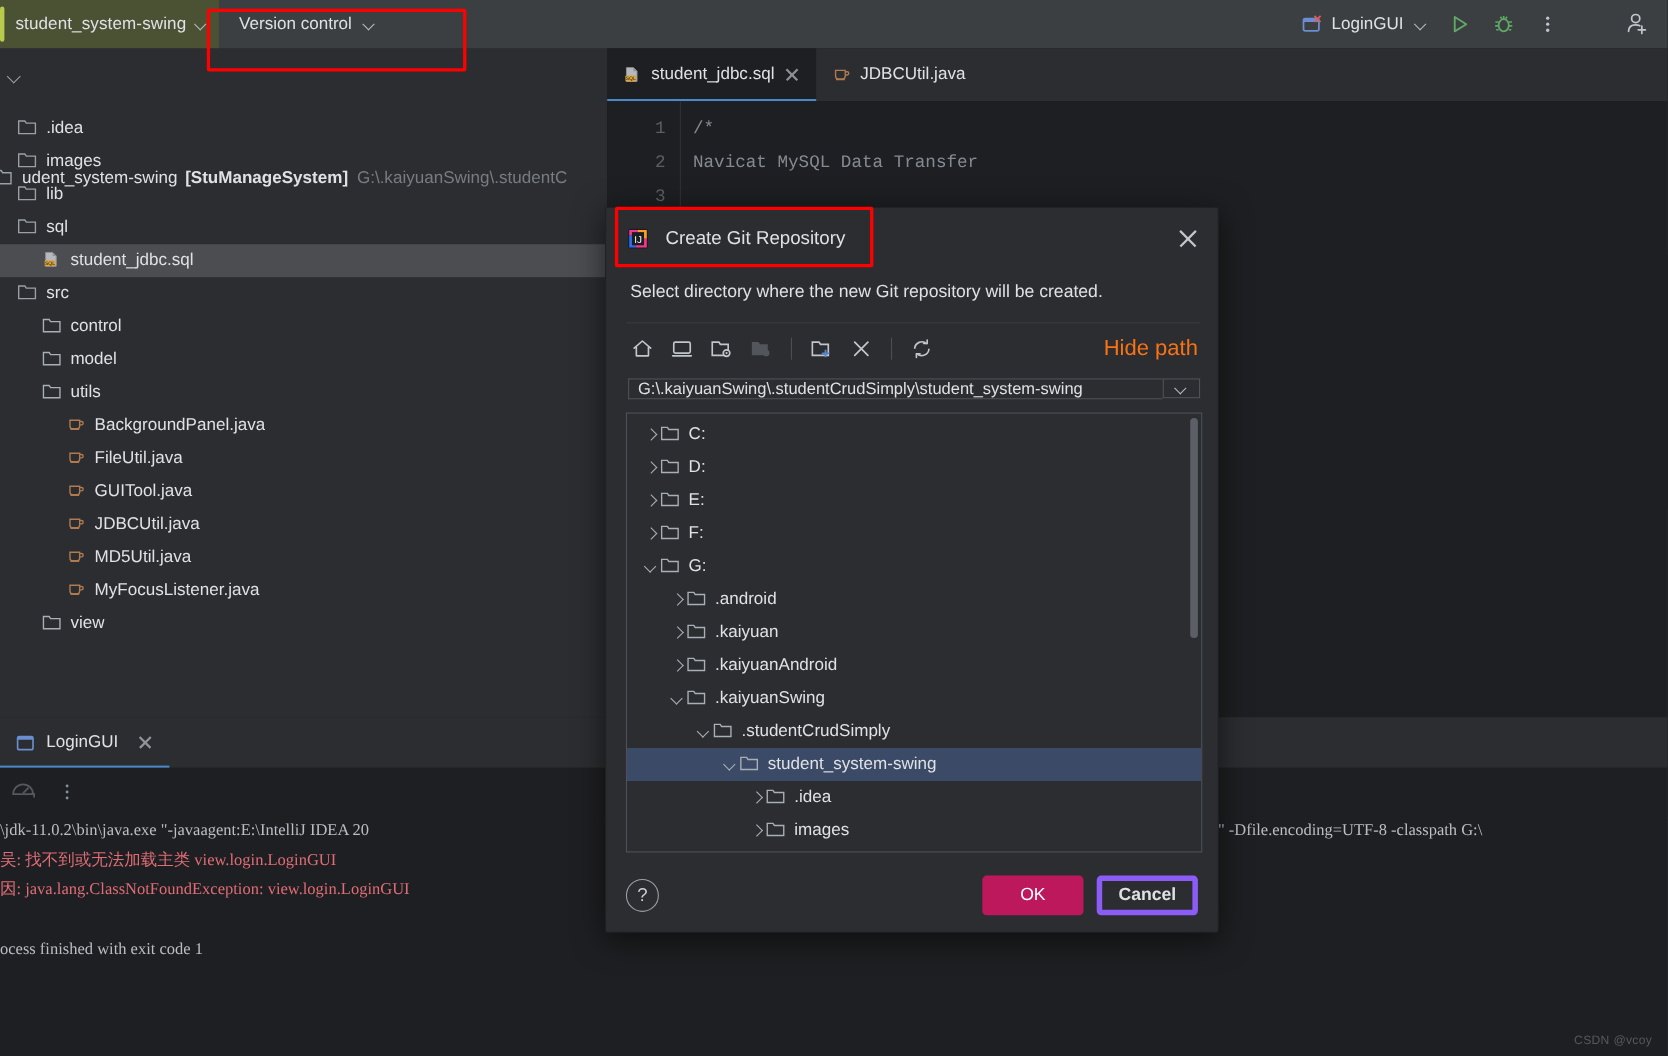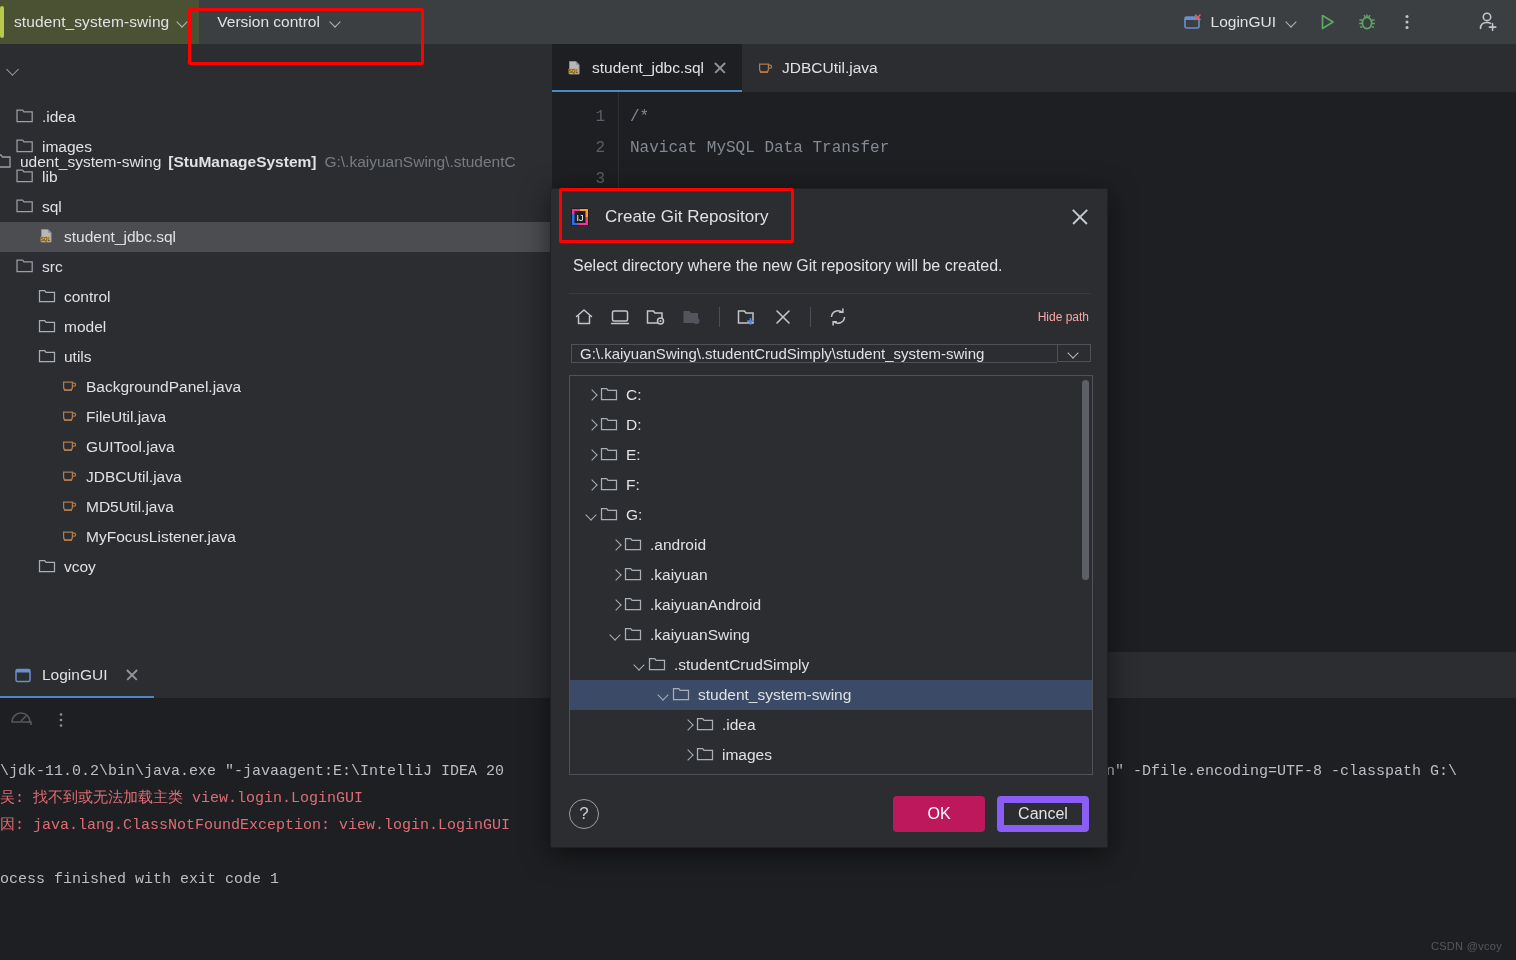--- a/index.html
+++ b/index.html
@@ -171,22 +171,22 @@
   .run-tab::after {
     content: ""; position: absolute; left: 0; bottom: 0; width: 100%; height: 2px;
     background: #4a88c7;
   }
   .run-toolbar {
     position: absolute; left: 0; top: 46px; width: 100%; height: 44px;
     background: #1e1f22; display: flex; align-items: center; padding-left: 8px; gap: 14px;
   }
   .console {
     position: absolute; left: 0; top: 90px; width: 100%; bottom: 0;
-    font-family: Liberation Mono, monospace; font-size: 15px;
-    padding-left: 0; color: #bcbec4; margin-top: 16px;
+    font-family: Liberation Serif, serif; font-size: 15px;
+    padding-left: 0; color: #bcbec4;
   }
   .console .line { height: 27px; line-height: 27px; white-space: pre; }
   .console .err { color: #e06c75; }
 
   .watermark {
     position: absolute; right: 14px; bottom: 8px;
     font-size: 11px; color: #55585e; letter-spacing: .3px;
   }
 
   
@@ -220,21 +220,21 @@
   }
   .dlg-toolbar {
     position: absolute; left: 18px; top: 108px; width: 522px; height: 40px;
     display: flex; align-items: center; gap: 6px;
   }
   .tb-ico {
     width: 30px; height: 28px; display: flex; align-items: center; justify-content: center;
   }
   .tb-divider { width: 1px; height: 20px; background: #4b4e54; margin: 0 6px; }
   .hidepath {
-    margin-left: auto; color: #fca5a5; font-size: 12px; padding-right: 2px;
+    margin-left: auto; color: #f97316; font-size: 20px; padding-right: 2px;
   }
   .path-row {
     position: absolute; left: 20px; top: 148px; width: 520px; height: 32px;
     display: flex; align-items: center;
   }
   .path-input {
     flex: 1; background: #2b2d30; border: 1px solid #4e5157;
     border-right: none; color: #dfe1e5; font-size: 15px;
     display: flex; align-items: center; padding-left: 8px; overflow: hidden;
     white-space: nowrap;
@@ -268,21 +268,21 @@
   .help-btn {
     width: 30px; height: 30px; border: 1.6px solid #9aa0a6; border-radius: 50%;
     display: flex; align-items: center; justify-content: center;
     color: #c9cdd3; font-size: 17px;
   }
   .btn {
     height: 36px; min-width: 92px; border-radius: 4px; font-size: 16px;
     display: flex; align-items: center; justify-content: center; margin-left: 12px;
   }
   .btn-ok { background: #be185d; color: #fff; }
-  .btn-cancel { background: #2b2d30; color: #dfe1e5; border: 7px solid #8b5cf6; }
+  .btn-cancel { background: #2b2d30; color: #dfe1e5; border: 5px solid #8b5cf6; font-weight: bold; }
   .footer-right { margin-left: auto; display: flex; }
 
   
   .annot {
     position: absolute; border: 3px solid #fe0000; pointer-events: none;
     border-radius: 2px;
   }
   svg { display: block; }
 </style>
 </head>
@@ -525,21 +525,21 @@
           <span class="label">MyFocusListener.java</span>
         </div>
         <div class="tree-row">
           <span class="ind" style="width: 22px;"></span>
           <span class="arrow"></span>
           <span class="ico">
             <svg width="18" height="16" viewBox="0 0 18 16">
               <path d="M1.5 2.5 h5.2 l1.3 1.9 H16.5 v9.2 H1.5 Z" fill="none" stroke="#a9afb6" stroke-width="1.25"></path>
             </svg>
           </span>
-          <span class="label">vcoy</span>
+          <span class="label">view</span>
         </div>
       </div>
 
   </div>
 
   <div class="editor">
     <div class="tabbar" id="editor-tabbar">
         <div class="tab active">
           <span>
             <svg width="18" height="16" viewBox="0 0 18 16">

